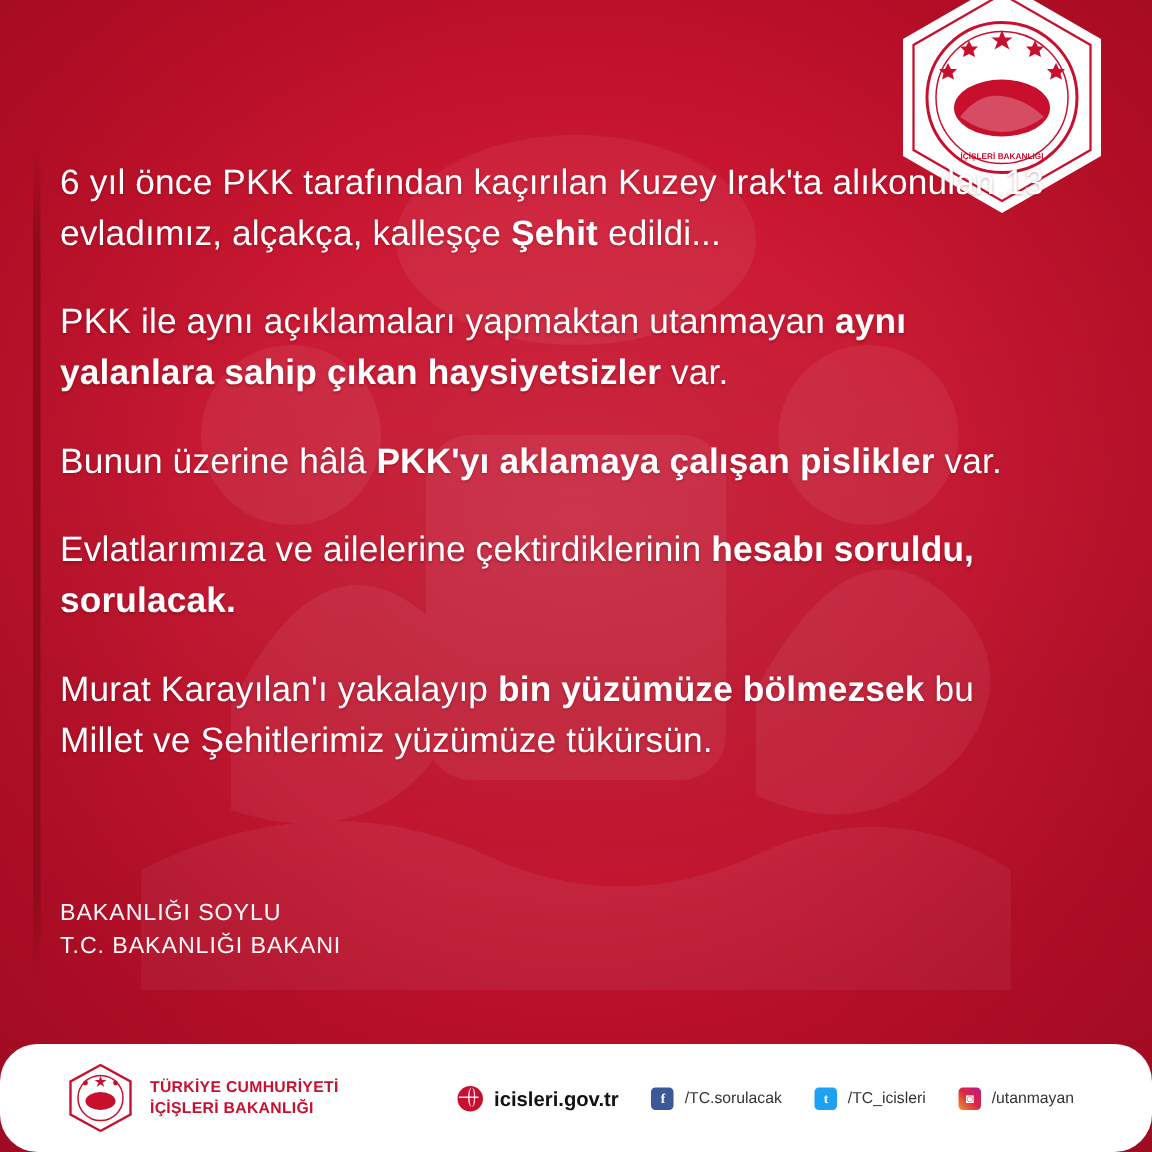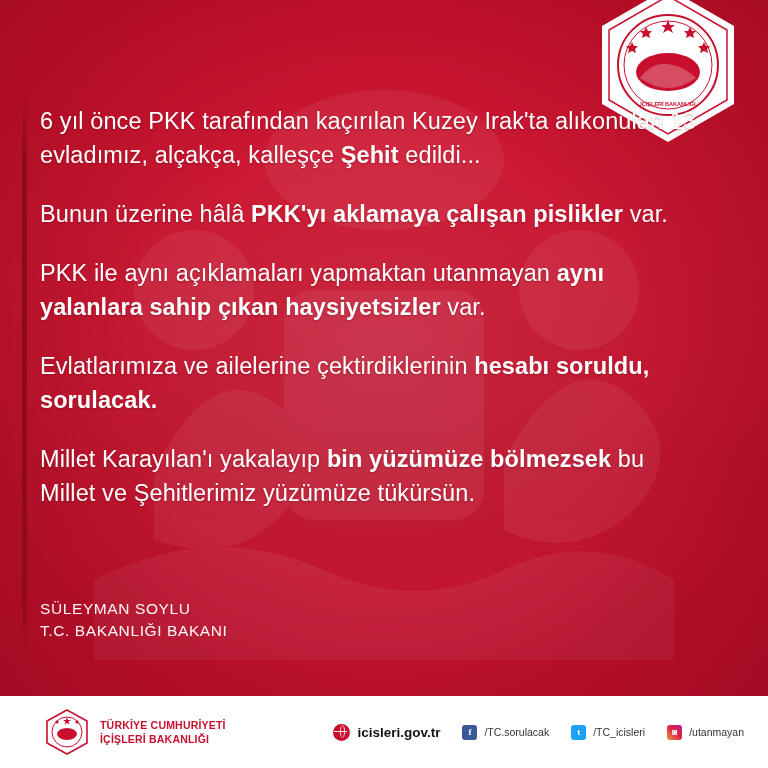--- a/index.html
+++ b/index.html
@@ -94,39 +94,40 @@
   
   .footer {
     position: absolute;
     left: 0;
     bottom: 0;
     width: 768px;
     height: 72px;
     background: #ffffff;
     display: flex;
     align-items: center;
+    border-radius: 25px;
   }
   .footer-left {
     display: flex;
     align-items: center;
     margin-left: 44px;
     gap: 10px;
   }
   .footer-logo { width: 46px; height: 46px; }
   .footer-logo svg { display:block; width:100%; height:100%; }
   .footer-logo-text {
     color: #c8102e;
     font-size: 10.5px;
     font-weight: 700;
     line-height: 14px;
     letter-spacing: 0.2px;
   }
   .footer-right {
     margin-left: auto;
-    margin-right: 24px;
+    margin-right: 52px;
     display: flex;
     align-items: center;
     gap: 22px;
   }
   .site {
     display: flex;
     align-items: center;
     gap: 7px;
     color: #111111;
     font-size: 13.5px;
@@ -212,28 +213,28 @@
       <ellipse cx="74" cy="86" rx="32" ry="19" fill="#c8102e"></ellipse>
       <path d="M46 92 q12 -16 28 -14 q16 2 28 14 q-14 10 -28 10 q-14 0 -28 -10 z" fill="#ffffff" opacity="0.25"></path>
       <text x="74" y="120" text-anchor="middle" font-family="Liberation Sans, sans-serif" font-size="5.5" fill="#c8102e" font-weight="bold">İÇİŞLERİ BAKANLIĞI</text>
     </svg>
   </div>
 
   <div class="accent-bar"></div>
 
   <div class="content">
     <p class="para" id="p1"><span>6 yıl önce PKK tarafından kaçırılan Kuzey Irak'ta alıkonulan 13 evladımız, alçakça, kalleşçe </span><b>Şehit</b><span> edildi...</span></p>
+    <p class="para" id="p3"><span>PKK ile aynı açıklamaları yapmaktan utanmayan </span><b>aynı yalanlara sahip çıkan haysiyetsizler</b><span> var.</span></p>
     <p class="para" id="p2"><span>Bunun üzerine hâlâ </span><b>PKK'yı aklamaya çalışan pislikler</b><span> var.</span></p>
-    <p class="para" id="p3"><span>PKK ile aynı açıklamaları yapmaktan utanmayan </span><b>aynı yalanlara sahip çıkan haysiyetsizler</b><span> var.</span></p>
     <p class="para" id="p4"><span>Evlatlarımıza ve ailelerine çektirdiklerinin </span><b>hesabı soruldu, sorulacak.</b></p>
-    <p class="para" id="p5"><span>Millet Karayılan'ı yakalayıp </span><b>bin yüzümüze bölmezsek</b><span> bu Millet ve Şehitlerimiz yüzümüze tükürsün.</span></p>
+    <p class="para" id="p5"><span>Murat Karayılan'ı yakalayıp </span><b>bin yüzümüze bölmezsek</b><span> bu Millet ve Şehitlerimiz yüzümüze tükürsün.</span></p>
   </div>
 
   <div class="signature">
-    <div>SÜLEYMAN SOYLU</div>
+    <div>BAKANLIĞI SOYLU</div>
     <div>T.C. BAKANLIĞI BAKANI</div>
   </div>
 
   <div class="footer">
     <div class="footer-left">
       <div class="footer-logo">
         <svg viewBox="0 0 46 46" xmlns="http://www.w3.org/2000/svg">
           <polygon points="23,1 43,12 43,34 23,45 3,34 3,12" fill="#ffffff" stroke="#c8102e" stroke-width="1.6"></polygon>
           <circle cx="23" cy="23" r="15" fill="none" stroke="#c8102e" stroke-width="1"></circle>
           <ellipse cx="23" cy="25" rx="10" ry="6" fill="#c8102e"></ellipse>

